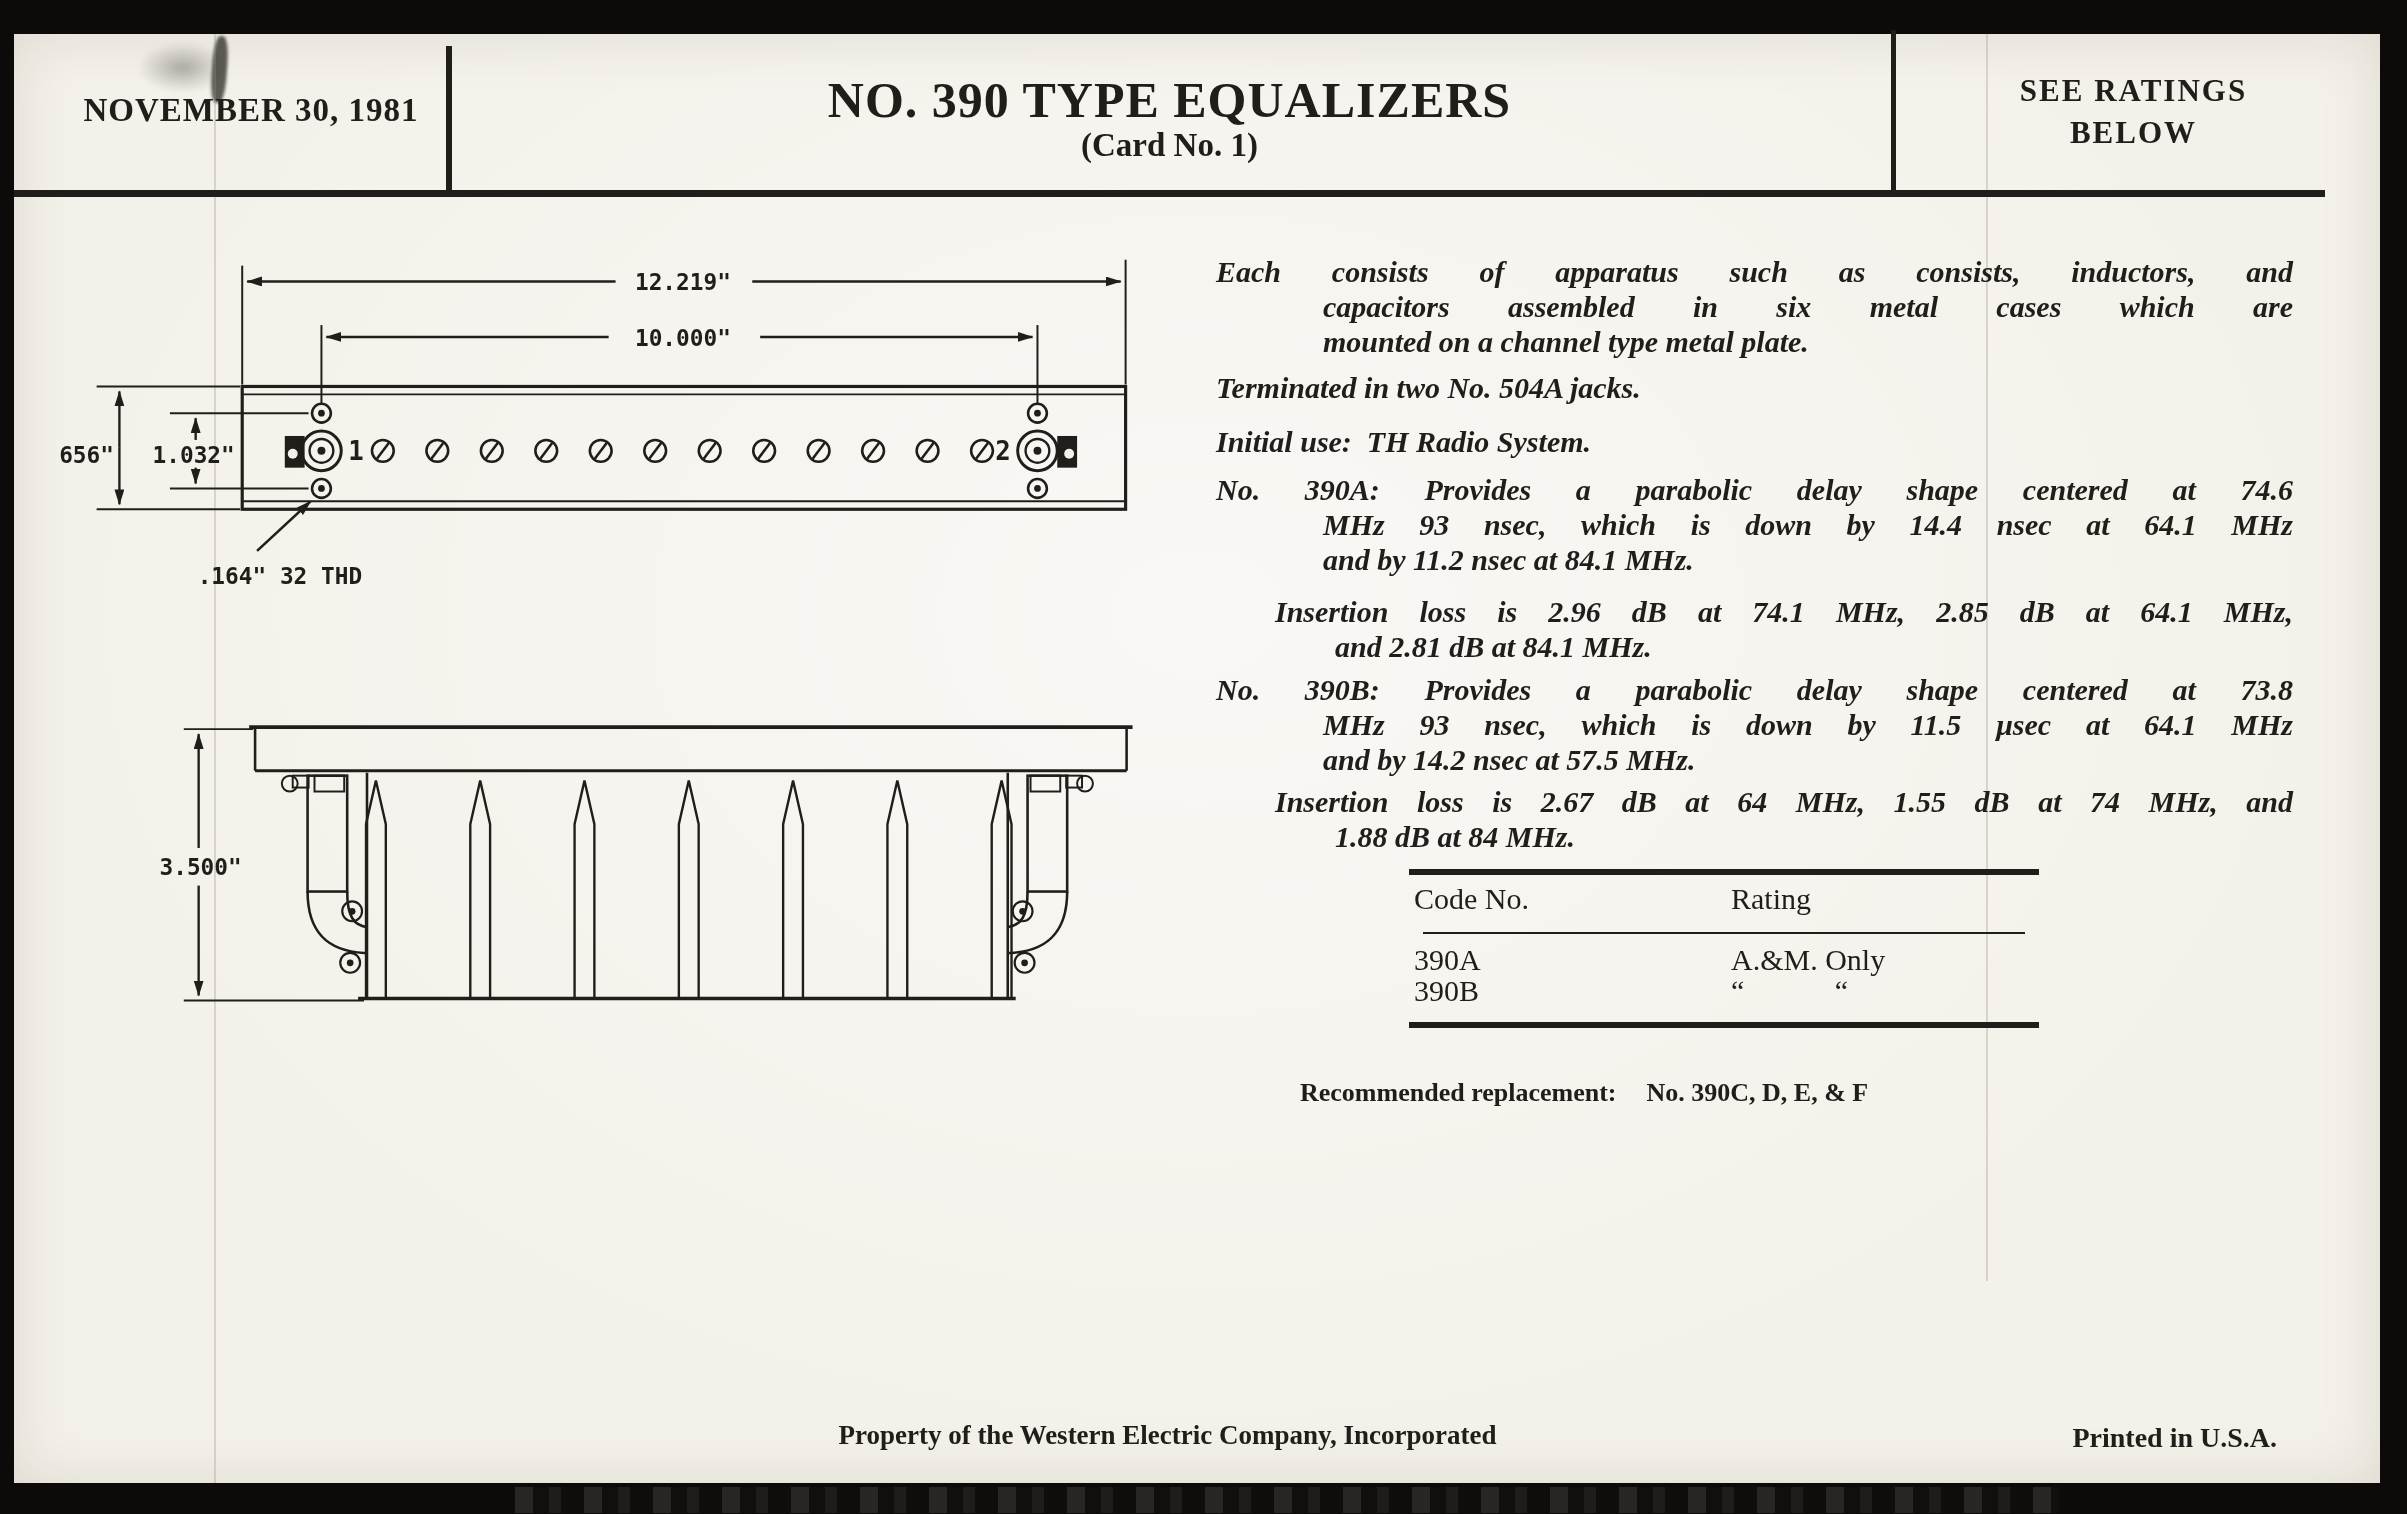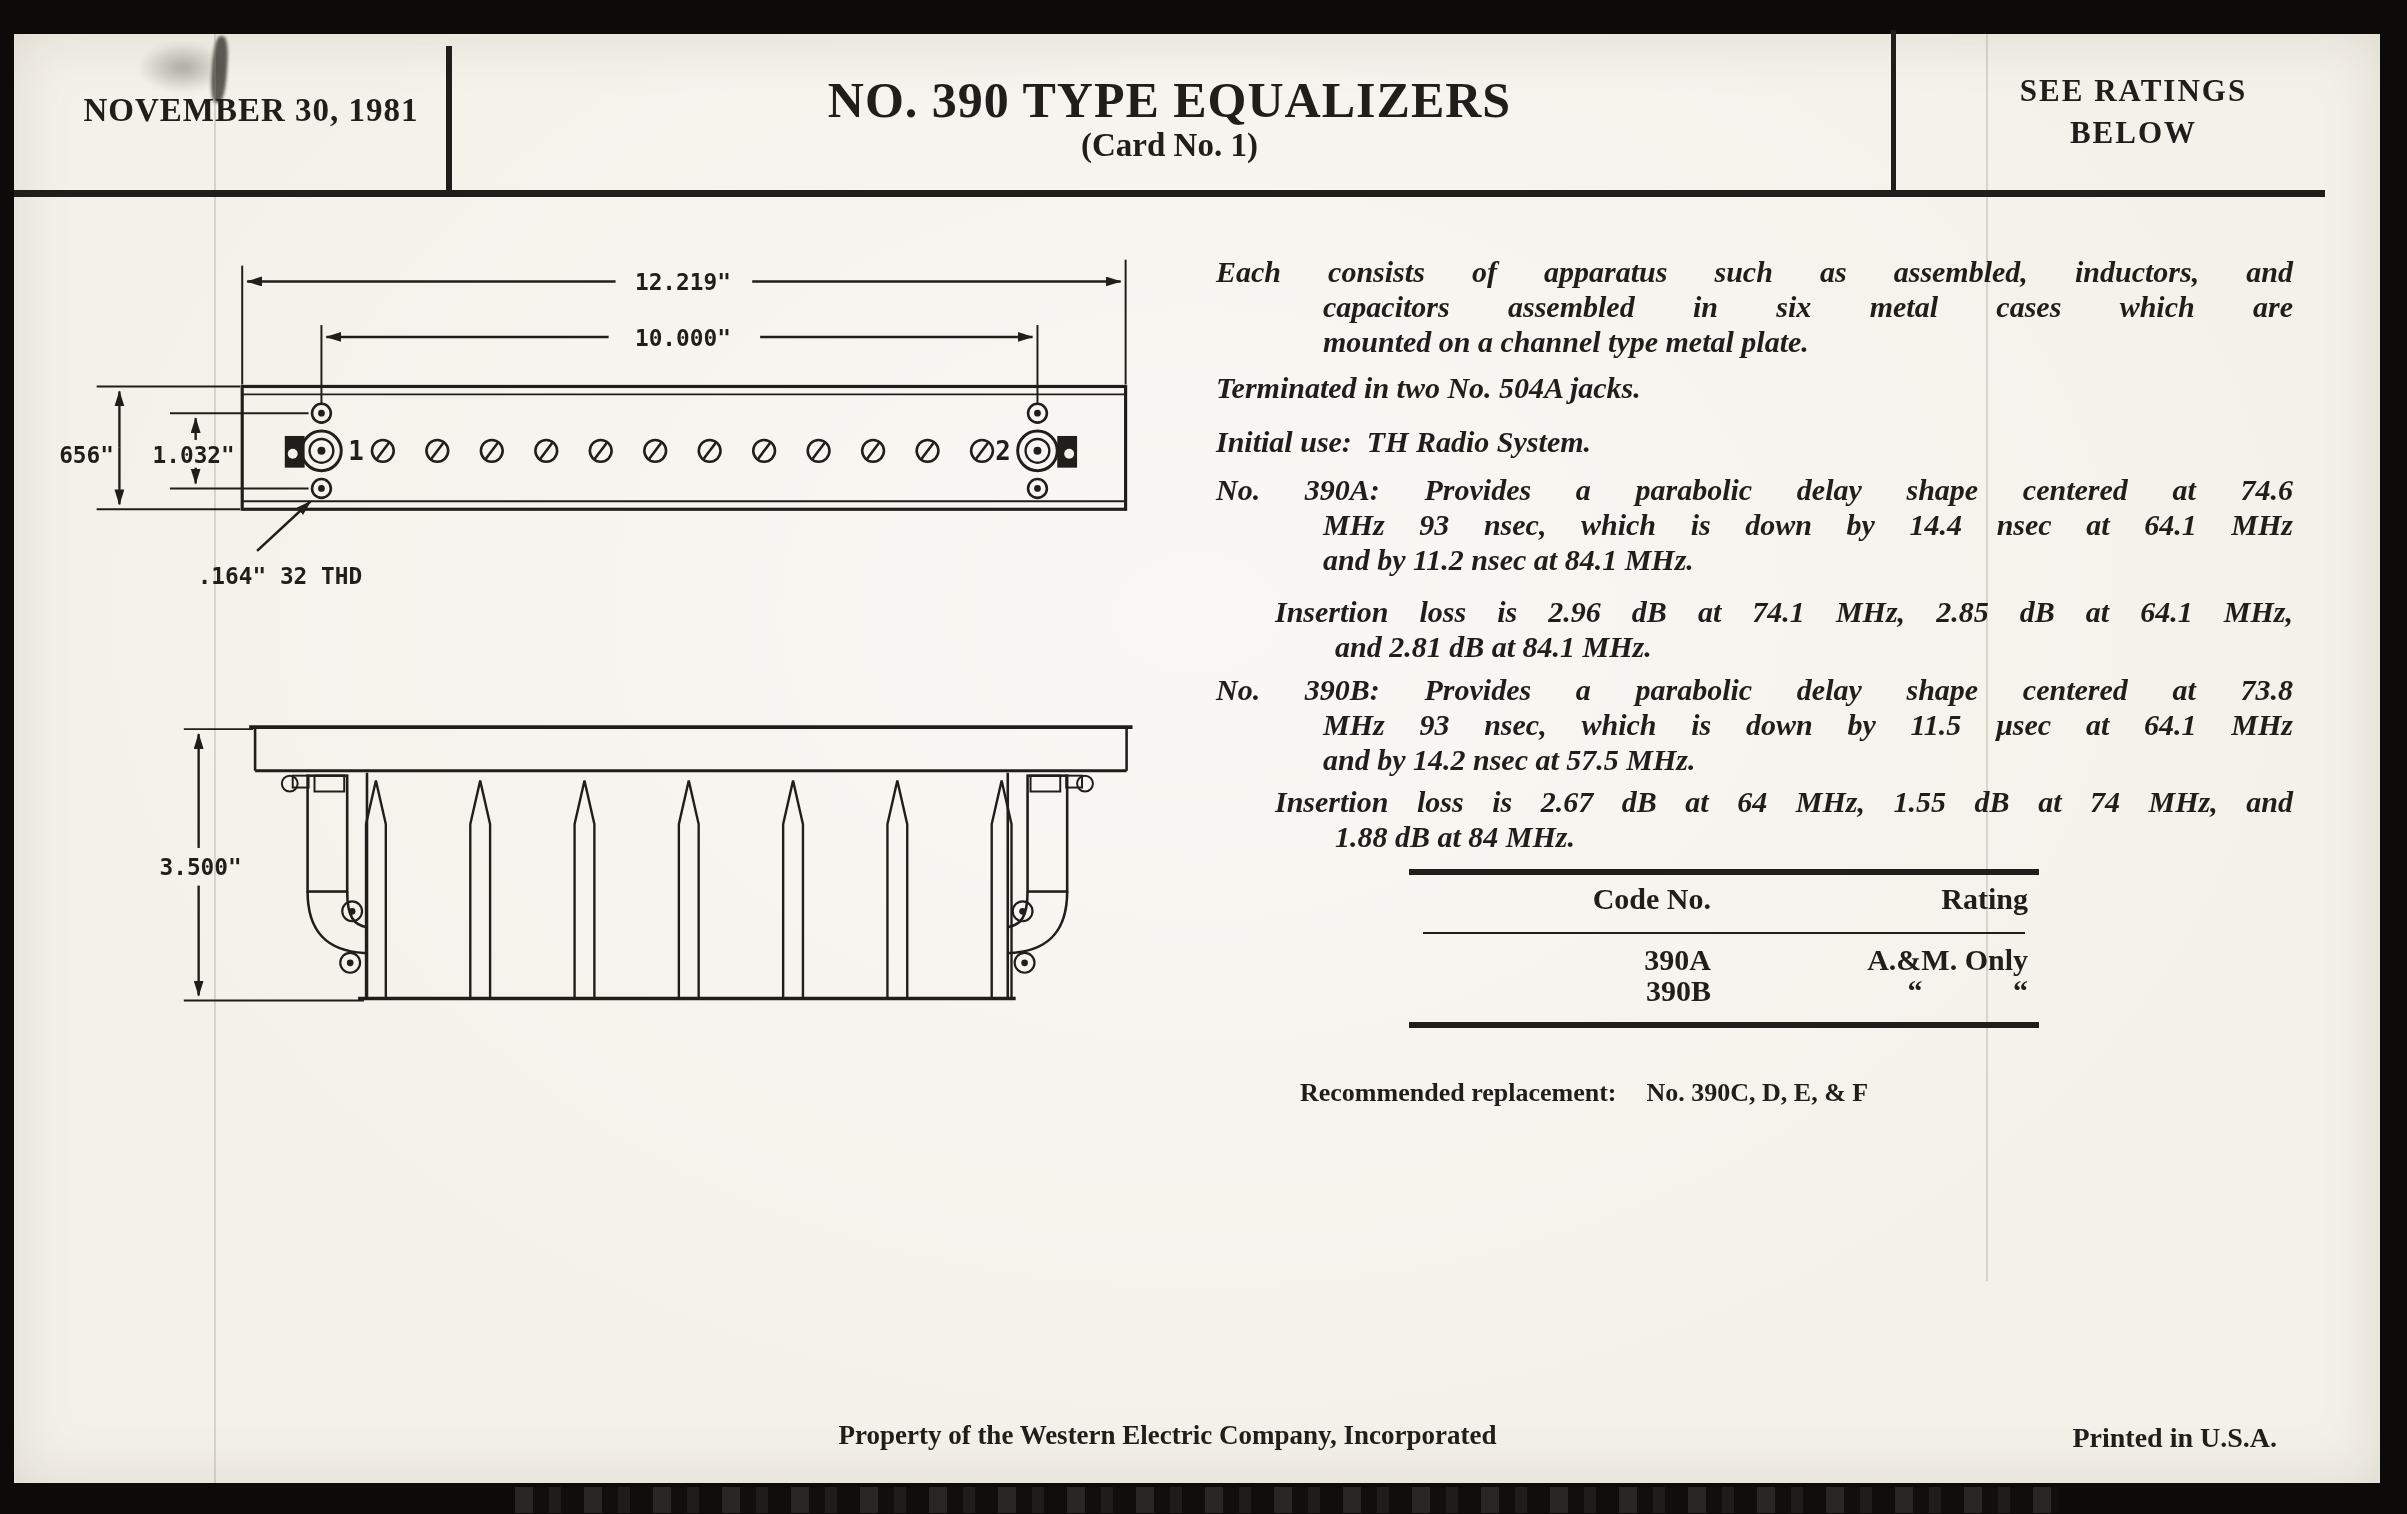--- a/index.html
+++ b/index.html
@@ -31,21 +31,21 @@
   .hdr-sub{position:absolute;left:447px;top:127px;width:1445px;text-align:center;
            font-size:33px;font-weight:bold;}
   .hdr-rating{position:absolute;left:1970px;width:327px;text-align:center;
               font-size:31px;font-weight:bold;letter-spacing:2px;}
   
   .tline{position:absolute;height:36px;line-height:36px;font-size:30px;font-weight:bold;
          white-space:pre;font-style:italic;}
   .tline.just{display:flex;justify-content:space-between;white-space:normal;}
   
   .tbl-rule{position:absolute;background:var(--ink);}
-  .tbl-cell{position:absolute;text-align:right;font-size:30px;font-weight:bold;height:34px;line-height:34px;}
+  .tbl-cell{position:absolute;text-align:left;font-size:30px;font-weight:normal;height:34px;line-height:34px;}
   .ditto{word-spacing:83px;}
   .repl{position:absolute;left:1274px;top:1048px;font-size:26px;font-weight:bold;white-space:pre;}
   .repl .lab{margin-right:30px;}
   
   .foot-left{position:absolute;left:798px;top:1420px;width:739px;text-align:center;
              font-size:27px;font-weight:bold;}
   .foot-right{position:absolute;left:2020px;top:1422px;width:257px;text-align:right;
               font-size:28px;font-weight:bold;}
   
   svg{position:absolute;left:59px;top:228px;color:var(--ink);}
@@ -229,21 +229,21 @@
   </svg>
 
   <div id="desc">
       <div class="tline just" style="left: 1216px; top: 254px; width: 1077px;">
         <span>Each</span>
         <span>consists</span>
         <span>of</span>
         <span>apparatus</span>
         <span>such</span>
         <span>as</span>
-        <span>assembled,</span>
+        <span>consists,</span>
         <span>inductors,</span>
         <span>and</span>
       </div>
       <div class="tline just" style="left: 1323px; top: 289px; width: 970px; gap: 18px;">
         <span>capacitors</span>
         <span>assembled</span>
         <span>in</span>
         <span>six</span>
         <span>metal</span>
         <span>cases</span>

